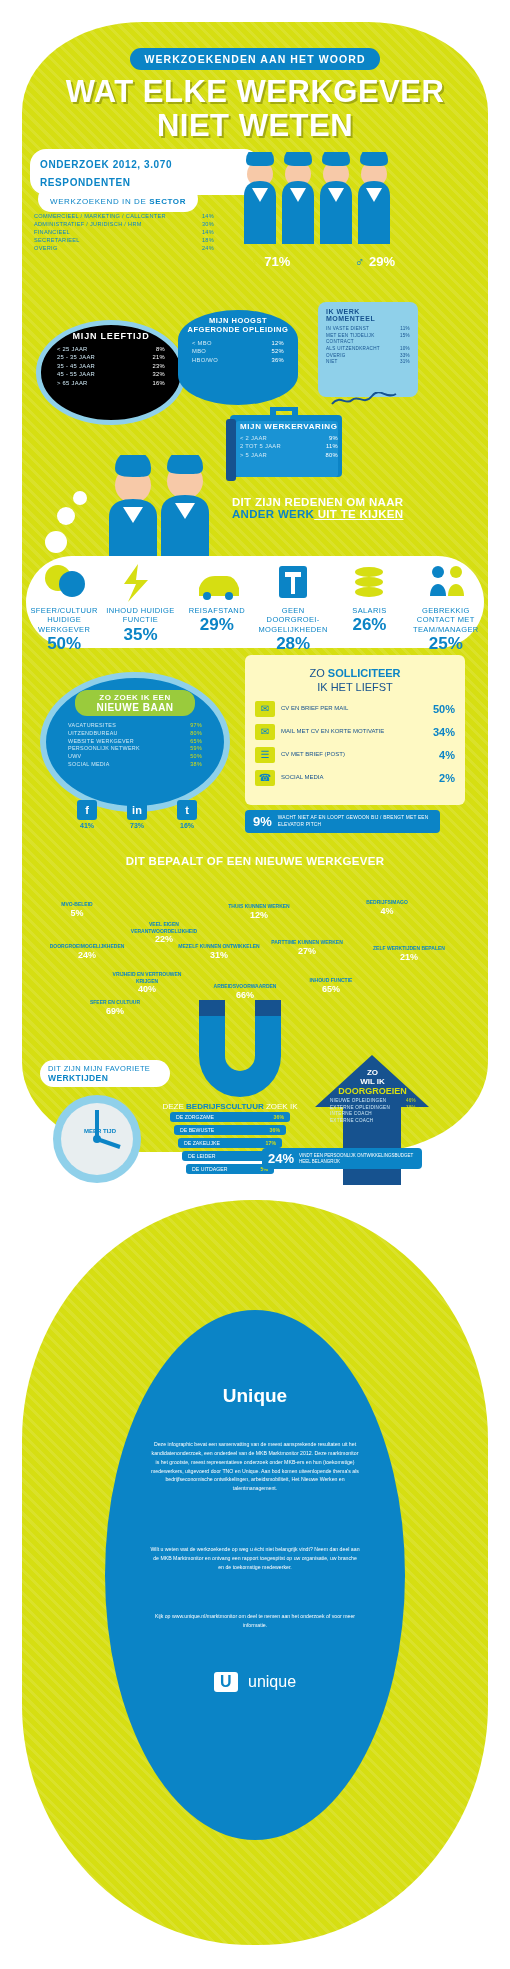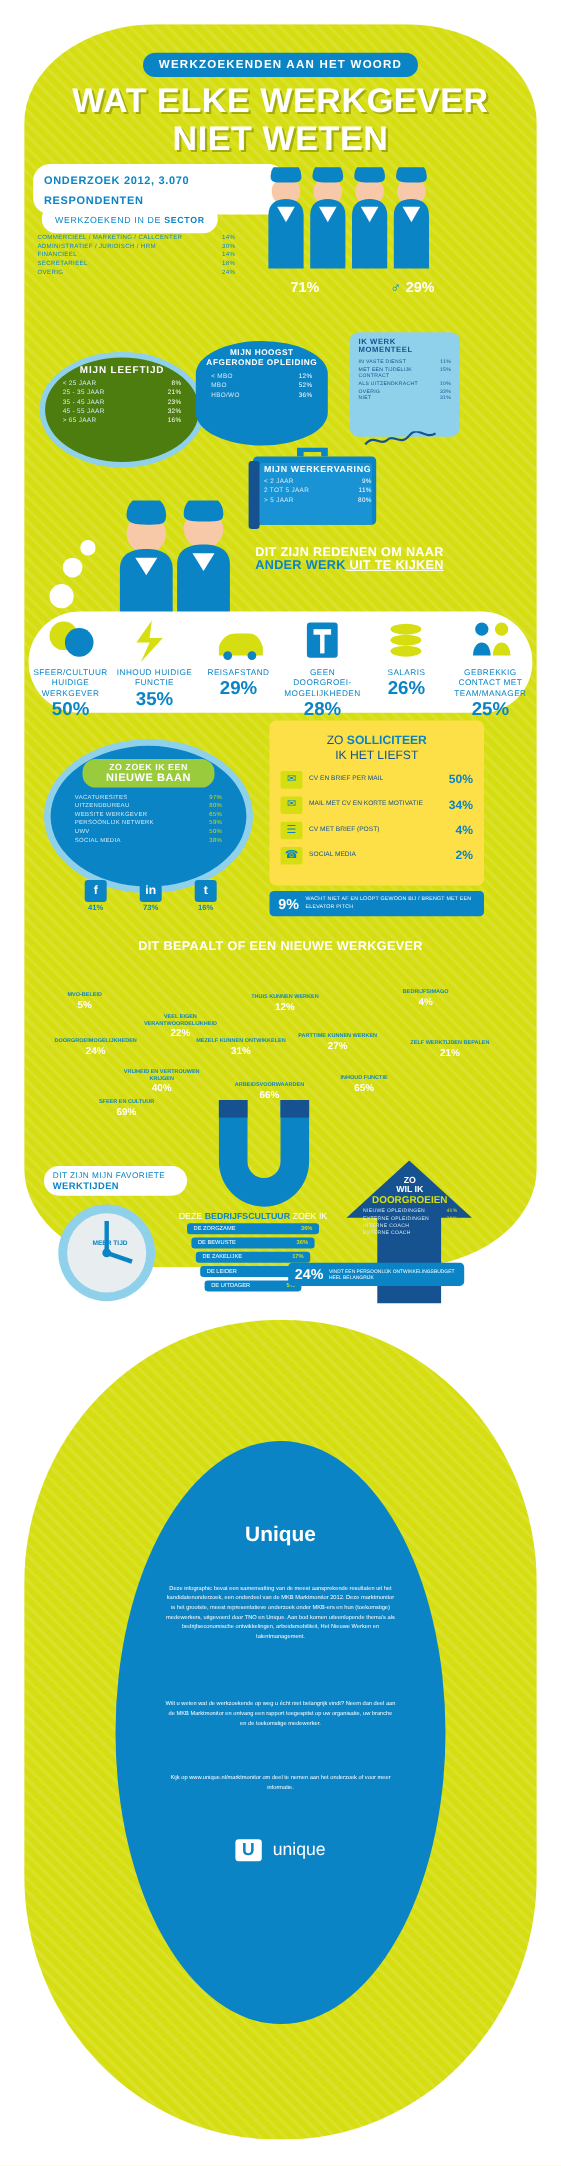--- a/index.html
+++ b/index.html
@@ -98,21 +98,21 @@
   <div>
     <span style="color:#d6de12;font-size:13px;font-weight:bold;">♀</span>
     <span style="color:#fff;font-size:13px;font-weight:bold;">71%</span>
   </div>
   <div>
     <span style="color:#0b84c6;font-size:13px;font-weight:bold;">♂</span>
     <span style="color:#fff;font-size:13px;font-weight:bold;">29%</span>
   </div>
 </div>
 
-<div style="position:absolute;top:320px;left:36px;width:150px;height:105px;border-radius:75px/52px;background:#4d7c0f;border:5px solid #8fd0ea;">
+<div style="position:absolute;top:320px;left:36px;width:150px;height:105px;border-radius:75px/52px;background:#000000;border:5px solid #8fd0ea;">
   <div style="text-align:center;color:#fff;font-size:9px;font-weight:bold;letter-spacing:0.8px;margin-top:6px;">MIJN LEEFTIJD</div>
   <div id="age-rows" style="margin:4px 16px 0 16px;">
       <div class="row" style="font-size: 5.8px; line-height: 1.45; letter-spacing: 0.3px;">
         <span style="color:#cfe9f6">&lt; 25 JAAR</span>
         <span style="color:#ffffff;margin-left:8px;">8%</span>
       </div>
       <div class="row" style="font-size: 5.8px; line-height: 1.45; letter-spacing: 0.3px;">
         <span style="color:#cfe9f6">25 - 35 JAAR</span>
         <span style="color:#ffffff;margin-left:8px;">21%</span>
       </div>
@@ -298,21 +298,21 @@
     <div style="text-align: center;">
       <div style="width:20px;height:20px;background:#0b84c6;border-radius:3px;color:#fff;font-size:11px;font-weight:bold;line-height:20px;margin:0 auto;">in</div>
       <div style="color:#0b84c6;font-size:7px;font-weight:bold;margin-top:2px;">73%</div>
     </div>
     <div style="text-align: center;">
       <div style="width:20px;height:20px;background:#0b84c6;border-radius:3px;color:#fff;font-size:11px;font-weight:bold;line-height:20px;margin:0 auto;">t</div>
       <div style="color:#0b84c6;font-size:7px;font-weight:bold;margin-top:2px;">16%</div>
     </div>
   </div>
 
-<div style="position:absolute;top:655px;left:245px;width:195px;height:150px;background:#fde047;border-radius:6px;">
+<div style="position:absolute;top:655px;left:245px;width:220px;height:150px;background:#fef9c3;border-radius:6px;">
   <div style="text-align:center;margin-top:8px;">
     <span style="color:#16528f;font-size:11px;">ZO </span><span style="color:#0b84c6;font-size:11px;font-weight:bold;">SOLLICITEER</span>
     <div style="color:#16528f;font-size:11px;">IK HET LIEFST</div>
   </div>
   <div id="apply-rows" style="margin:8px 10px 0 10px;">
       <div style="display: flex; align-items: center; gap: 6px; margin-bottom: 7px;">
         <span style="width:20px;height:16px;background:#d6de12;color:#0b84c6;font-size:10px;text-align:center;line-height:16px;border-radius:2px;flex:none;">✉</span>
         <span style="color:#16528f;font-size:6px;flex:1;line-height:1.3;">CV EN BRIEF PER MAIL</span>
         <span style="color:#0b84c6;font-size:11px;font-weight:bold;">50%</span>
       </div>

